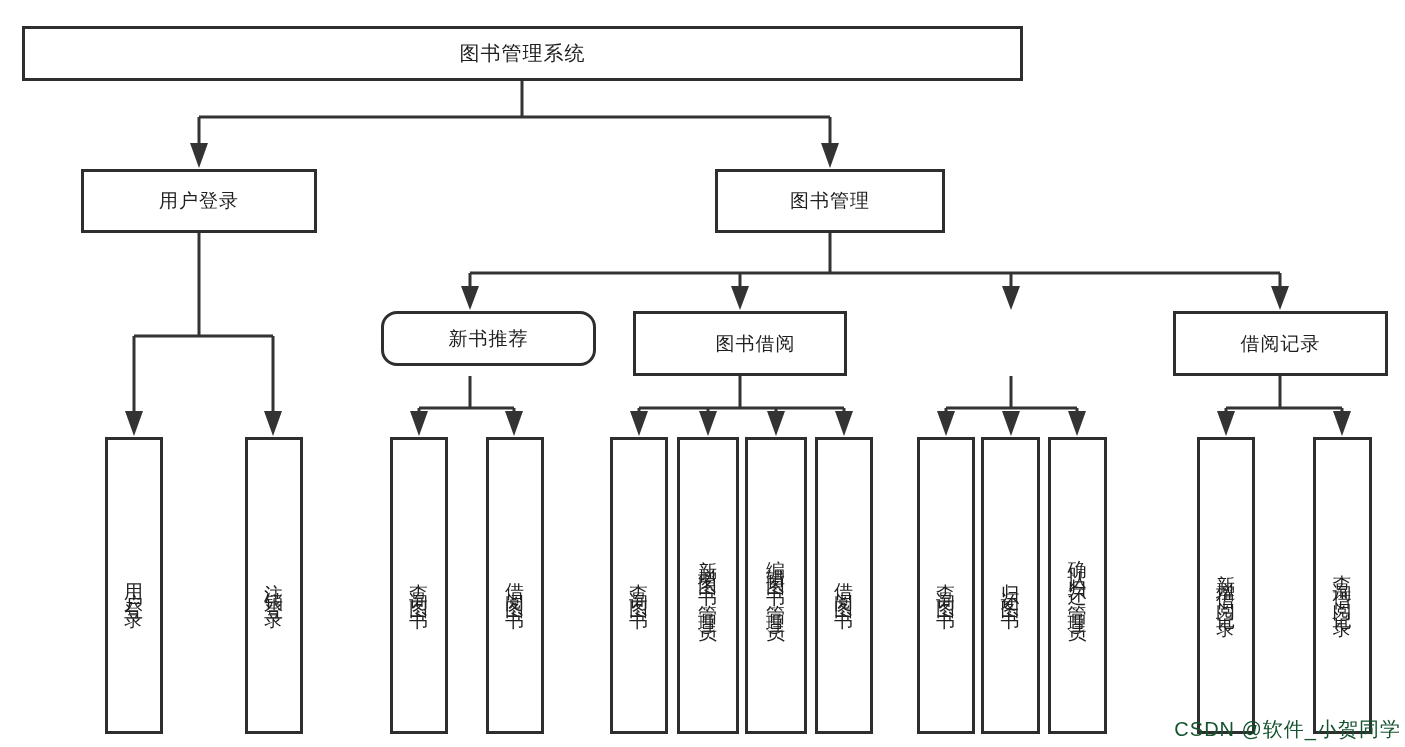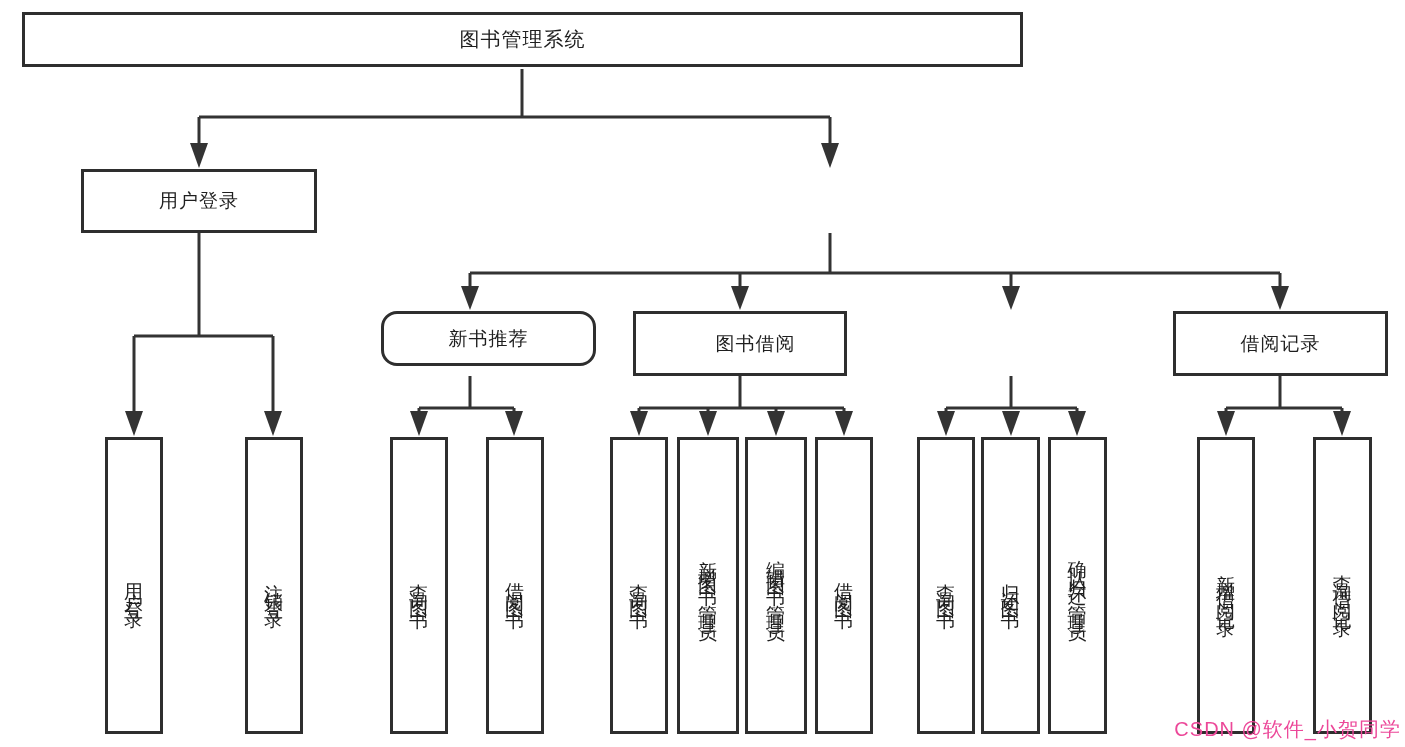--- a/index.html
+++ b/index.html
@@ -42,21 +42,21 @@
   .vtext {
     writing-mode: vertical-rl;
     letter-spacing: 9px;
     line-height: 1;
     white-space: nowrap;
   }
   .watermark {
     position: absolute;
     right: 4px;
     bottom: 4px;
-    color: #ec4899;
+    color: #14532d;
     font-size: 20px;
     letter-spacing: 1px;
     pointer-events: none;
   }
 </style>
 </head>
 <body>
 
 <div id="stage">
 
@@ -125,23 +125,24 @@
 
       <polygon points="937,411 955,411 946,436"></polygon>
       <polygon points="1002,411 1020,411 1011,436"></polygon>
       <polygon points="1068,411 1086,411 1077,436"></polygon>
 
       <polygon points="1217,411 1235,411 1226,436"></polygon>
       <polygon points="1333,411 1351,411 1342,436"></polygon>
     </g>
   </svg>
 
-  <div class="node root" style="left:22px; top:12px; width:1001px; height:55px;">图书管理系统</div>
+  <div class="node root" style="left:22px; top:26px; width:1001px; height:55px;">图书管理系统</div>
 
   <div class="node" style="left:81px; top:169px; width:236px; height:64px;">用户登录</div>
+  <div class="node" style="left:715px; top:169px; width:230px; height:64px;">图书管理</div>
 
   <div class="node" style="left:381px; top:311px; width:215px; height:55px;border-radius:16px;">新书推荐</div>
   <div class="node" style="left:633px; top:311px; width:214px; height:65px;padding-left:31px;">图书借阅</div>
   <div class="node" style="left:1173px; top:311px; width:215px; height:65px;">借阅记录</div>
 
   <div class="leaf" style="left:105px; width:58px;">
     <span class="vtext">用户登录</span>
   </div>
   <div class="leaf" style="left:245px; width:58px;">
     <span class="vtext">注销登录</span>

